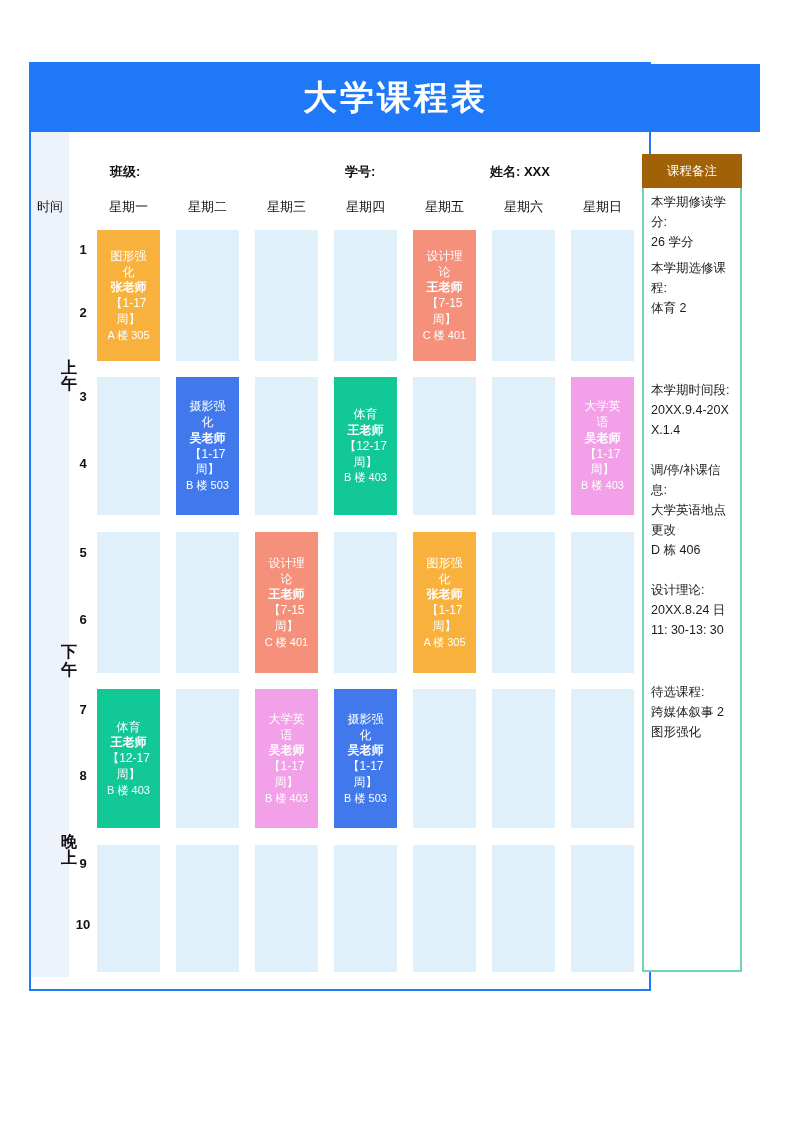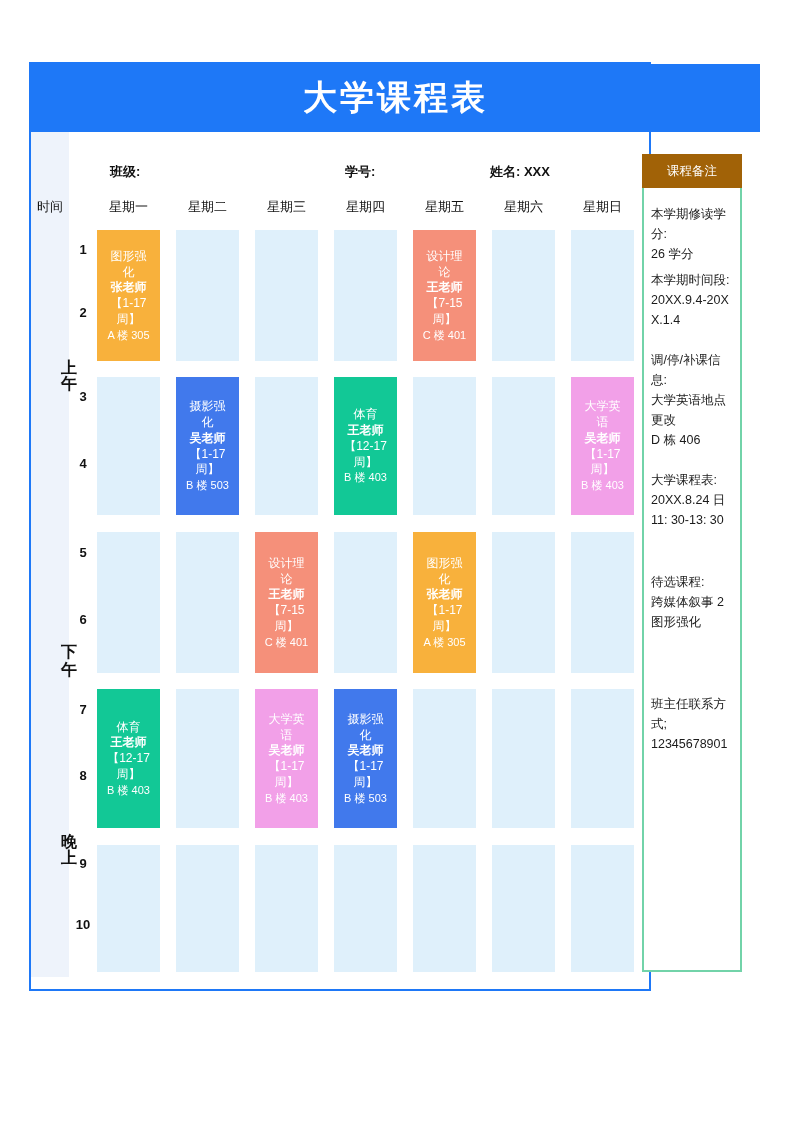--- a/index.html
+++ b/index.html
@@ -64,21 +64,21 @@
   .c-teacher{white-space:nowrap;font-weight:bold;}
   .c-room{white-space:nowrap;font-size:11px;}
   
   .sidebar{position:absolute;left:611px;top:90px;width:100px;height:818px;box-sizing:border-box;}
   .badge{
     height:34px;background:#a16207;color:#fff;font-size:12.5px;font-weight:normal;
     display:flex;align-items:center;justify-content:center;
   }
   .notes-body{
     border:2px solid #72d3a9;border-top:none;height:784px;box-sizing:border-box;
-    padding:16px 7px;font-size:12.5px;line-height:20px;color:#1b1b1b;background:#fff;
+    padding:4px 7px;font-size:12.5px;line-height:20px;color:#1b1b1b;background:#fff;
     overflow:hidden;
   }
   .note-line{word-break:break-all;}
   .gap-small{margin-bottom:6px;}
   .gap-medium{margin-bottom:20px;}
   .gap-large{margin-bottom:42px;}
   .gap-xlarge{margin-bottom:62px;}
   .gap-none{margin-bottom:0;}
 </style>
 </head>
@@ -240,38 +240,38 @@
       </div>
     </div>
 
   <div class="sidebar">
     <div class="badge">课程备注</div>
     <div class="notes-body" id="notes">
         <div class="note-sec gap-small">
           <div class="note-line">本学期修读学分:</div>
           <div class="note-line">26 学分</div>
         </div>
+        <div class="note-sec gap-xlarge">
+          <div class="note-line">本学期选修课程:</div>
+          <div class="note-line">体育 2</div>
+        </div>
         <div class="note-sec gap-medium">
           <div class="note-line">本学期时间段:</div>
           <div class="note-line">20XX.9.4-20XX.1.4</div>
         </div>
         <div class="note-sec gap-medium">
           <div class="note-line">调/停/补课信息:</div>
           <div class="note-line">大学英语地点更改</div>
           <div class="note-line">D 栋 406</div>
         </div>
         <div class="note-sec gap-large">
-          <div class="note-line">大学课程表:</div>
+          <div class="note-line">设计理论:</div>
           <div class="note-line">20XX.8.24 日 11: 30-13: 30</div>
         </div>
         <div class="note-sec gap-xlarge">
           <div class="note-line">待选课程:</div>
           <div class="note-line">跨媒体叙事 2</div>
           <div class="note-line">图形强化</div>
         </div>
-        <div class="note-sec gap-none">
-          <div class="note-line">班主任联系方式;</div>
-          <div class="note-line">12345678901</div>
-        </div>
       </div>
   </div>
 
 </div>
 
 </body></html>

